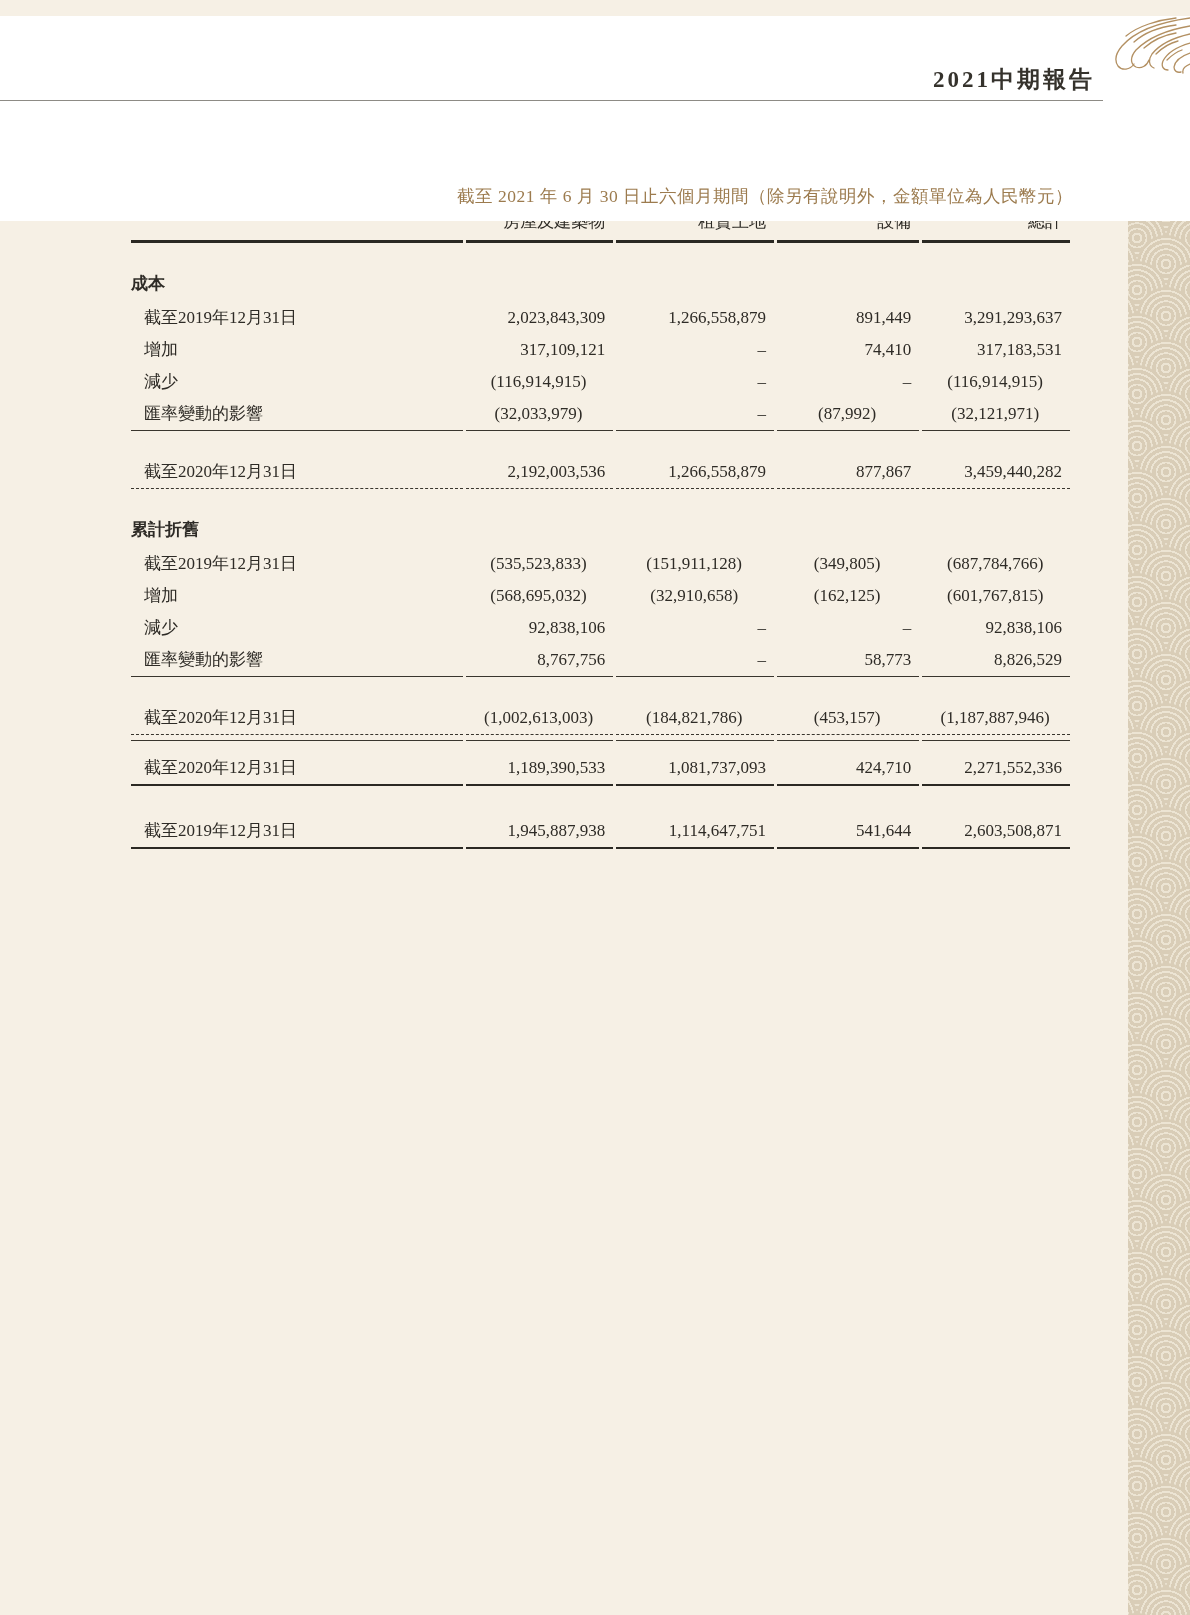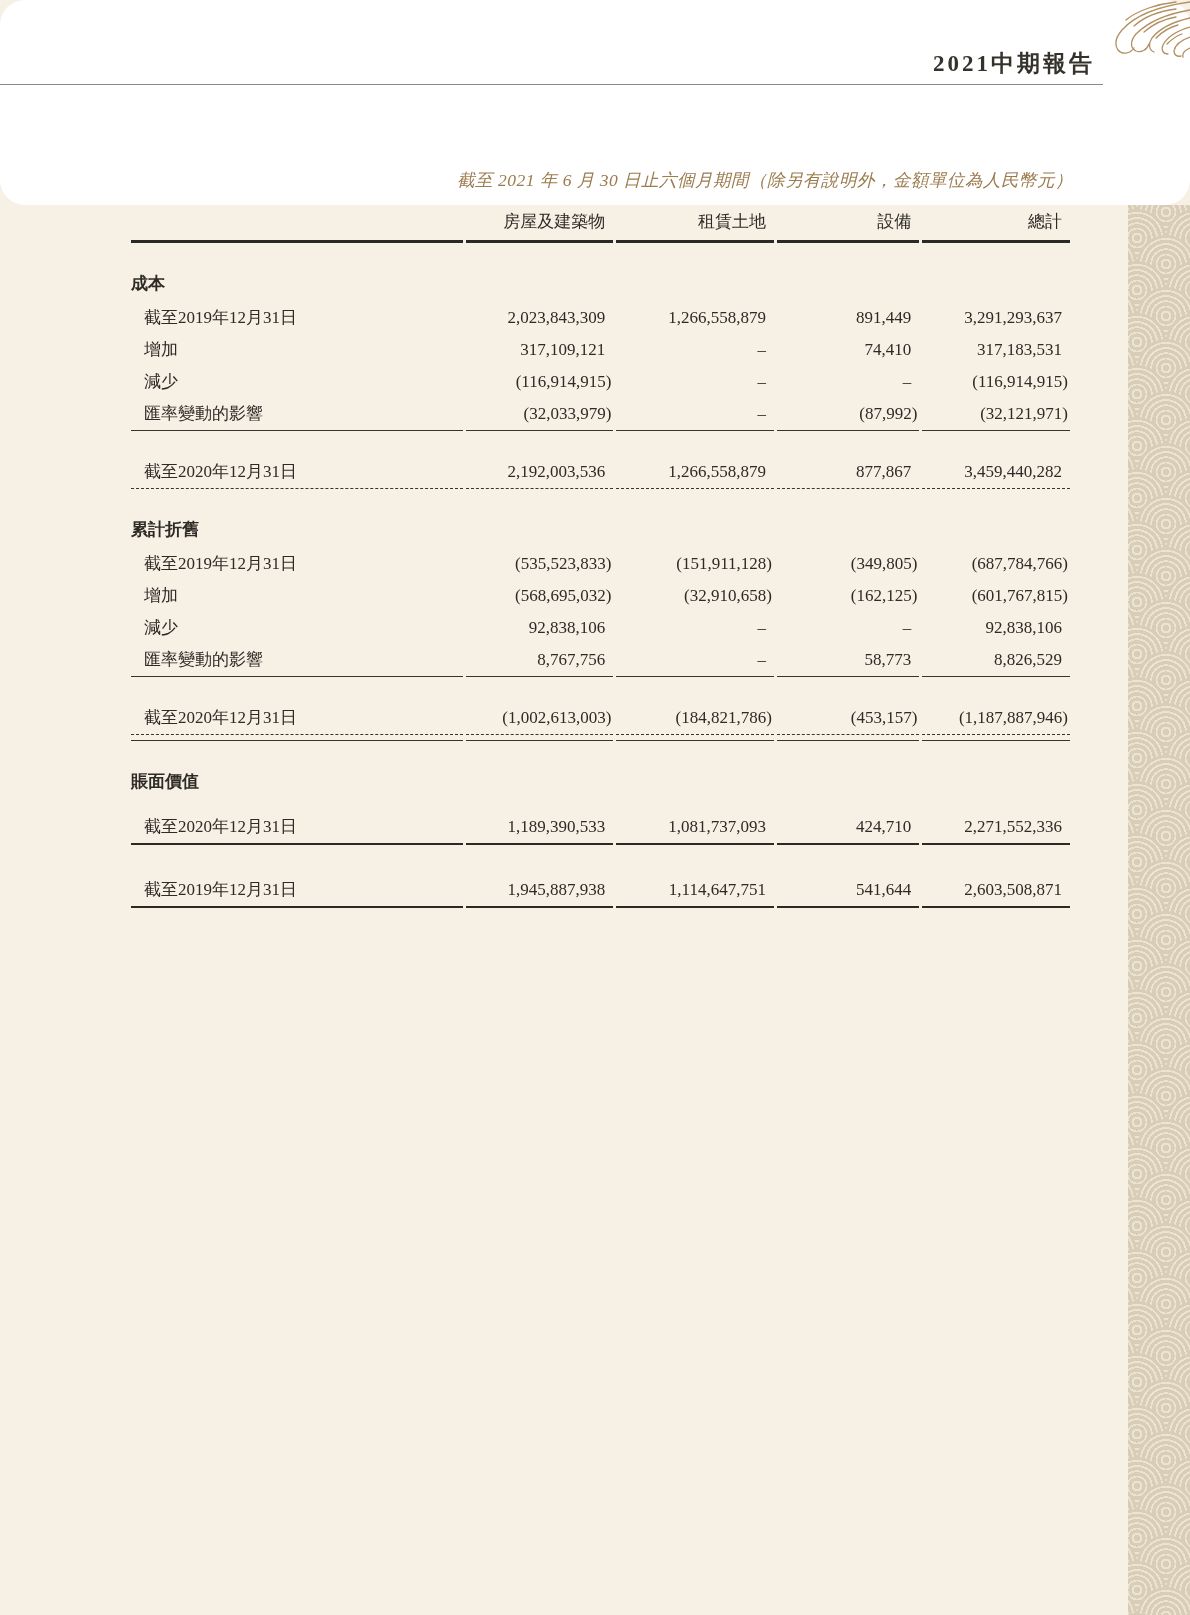--- a/index.html
+++ b/index.html
@@ -7,43 +7,43 @@
     width:1190px;height:1615px;
     font-family:"Liberation Serif","DejaVu Serif",serif;
     background:#ffffff;
   }
   #page{
     position:relative;width:1190px;height:1615px;
     background:#f6f0e5;overflow:hidden;color:#2e2b26;
   }
   
   #header-band{
-    position:absolute;top:0;left:0;width:1190px;height:205px;
-    background:#ffffff;z-index:3;border-radius:25px;
+    position:absolute;top:16px;left:0;width:1190px;height:205px;
+    background:#ffffff;z-index:3;
   }
   #report-label{
     position:absolute;top:48px;left:0;width:1095px;
     text-align:right;font-size:23px;font-weight:bold;
     letter-spacing:3px;color:#35322c;
   }
   #header-rule{
     position:absolute;top:84px;left:0;width:1103px;height:0;
     border-bottom:1.6px solid #8d8b85;
   }
   #corner-ornament{
     position:absolute;top:0;right:0;width:126px;height:72px;
   }
   #page-title{
     position:absolute;top:98px;left:0;width:1073px;
     text-align:right;font-size:45px;font-weight:bold;
     letter-spacing:4px;color:#9c7b4e;
   }
   #page-subtitle{
     position:absolute;top:168px;left:0;width:1073px;
-    text-align:right;font-size:17.5px;font-style:italic;
+    text-align:right;font-size:17.5px;
     color:#9c7b4e;letter-spacing:.5px;
   }
   
   #side-pattern{
     position:absolute;top:205px;right:0;width:62px;height:1410px;
     background:#d9cdb7;overflow:hidden;z-index:1;
   }
   .fan{
     position:absolute;width:58px;height:58px;border-radius:50%;
     background:repeating-radial-gradient(circle at 50% 50%,
@@ -76,21 +76,21 @@
   #fin-table tr.item-rule td{padding-top:5px;border-bottom:1.6px solid #39352d;}
   #fin-table tr.subtotal-dashed td,
   #fin-table tr.subtotal-double td{
     padding-top:30px;border-bottom:1.6px dashed #39352d;
   }
   #fin-table tr.double-rule td{
     height:5px;padding:0;border-bottom:1.4px solid #39352d;
   }
   #fin-table tr.total td{padding-top:16px;border-bottom:2.6px solid #2b2923;}
   #fin-table tr.total-gap td{padding-top:34px;border-bottom:2.6px solid #2b2923;}
-  #fin-table td.paren{padding-right:2px;}
+  #fin-table td.paren{padding-right:2px;text-align:center;}
   #fin-table tr.section td.val{border:none;}
   
   #page-number{
     position:absolute;top:1504px;left:0;width:1103px;
     text-align:right;font-size:21px;font-weight:bold;color:#35322c;z-index:2;
   }
 </style>
 </head>
 <body>
 
@@ -338,27 +338,20 @@
             <td class="val paren">(453,157)</td>
             <td class="val paren">(1,187,887,946)</td>
           </tr>
           <tr class="double-rule">
             <td></td>
             <td></td>
             <td></td>
             <td></td>
             <td></td>
           </tr>
-          <tr class="section">
-            <td class="lbl">賬面價值</td>
-            <td class="val"></td>
-            <td class="val"></td>
-            <td class="val"></td>
-            <td class="val"></td>
-          </tr>
           <tr class="total">
             <td class="lbl">截至2020年12月31日</td>
             <td class="val">1,189,390,533</td>
             <td class="val">1,081,737,093</td>
             <td class="val">424,710</td>
             <td class="val">2,271,552,336</td>
           </tr>
           <tr class="total-gap">
             <td class="lbl">截至2019年12月31日</td>
             <td class="val">1,945,887,938</td>

